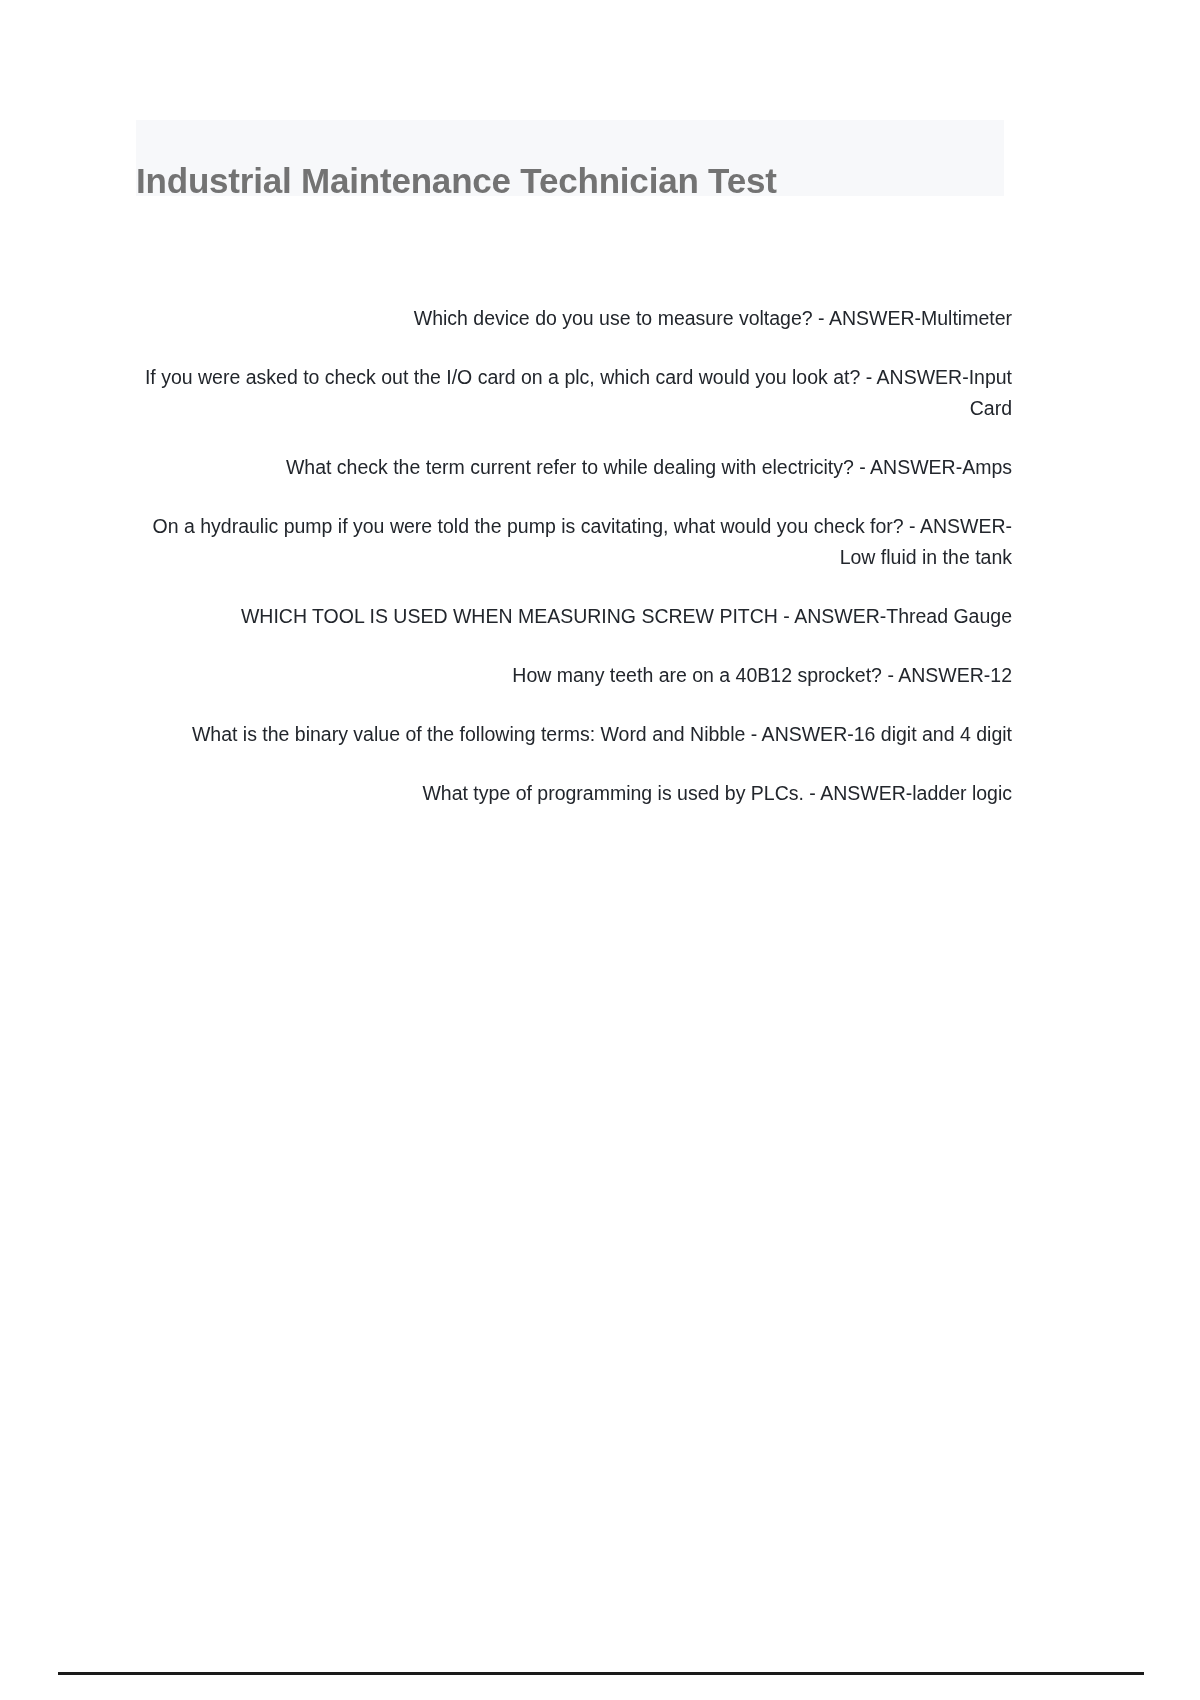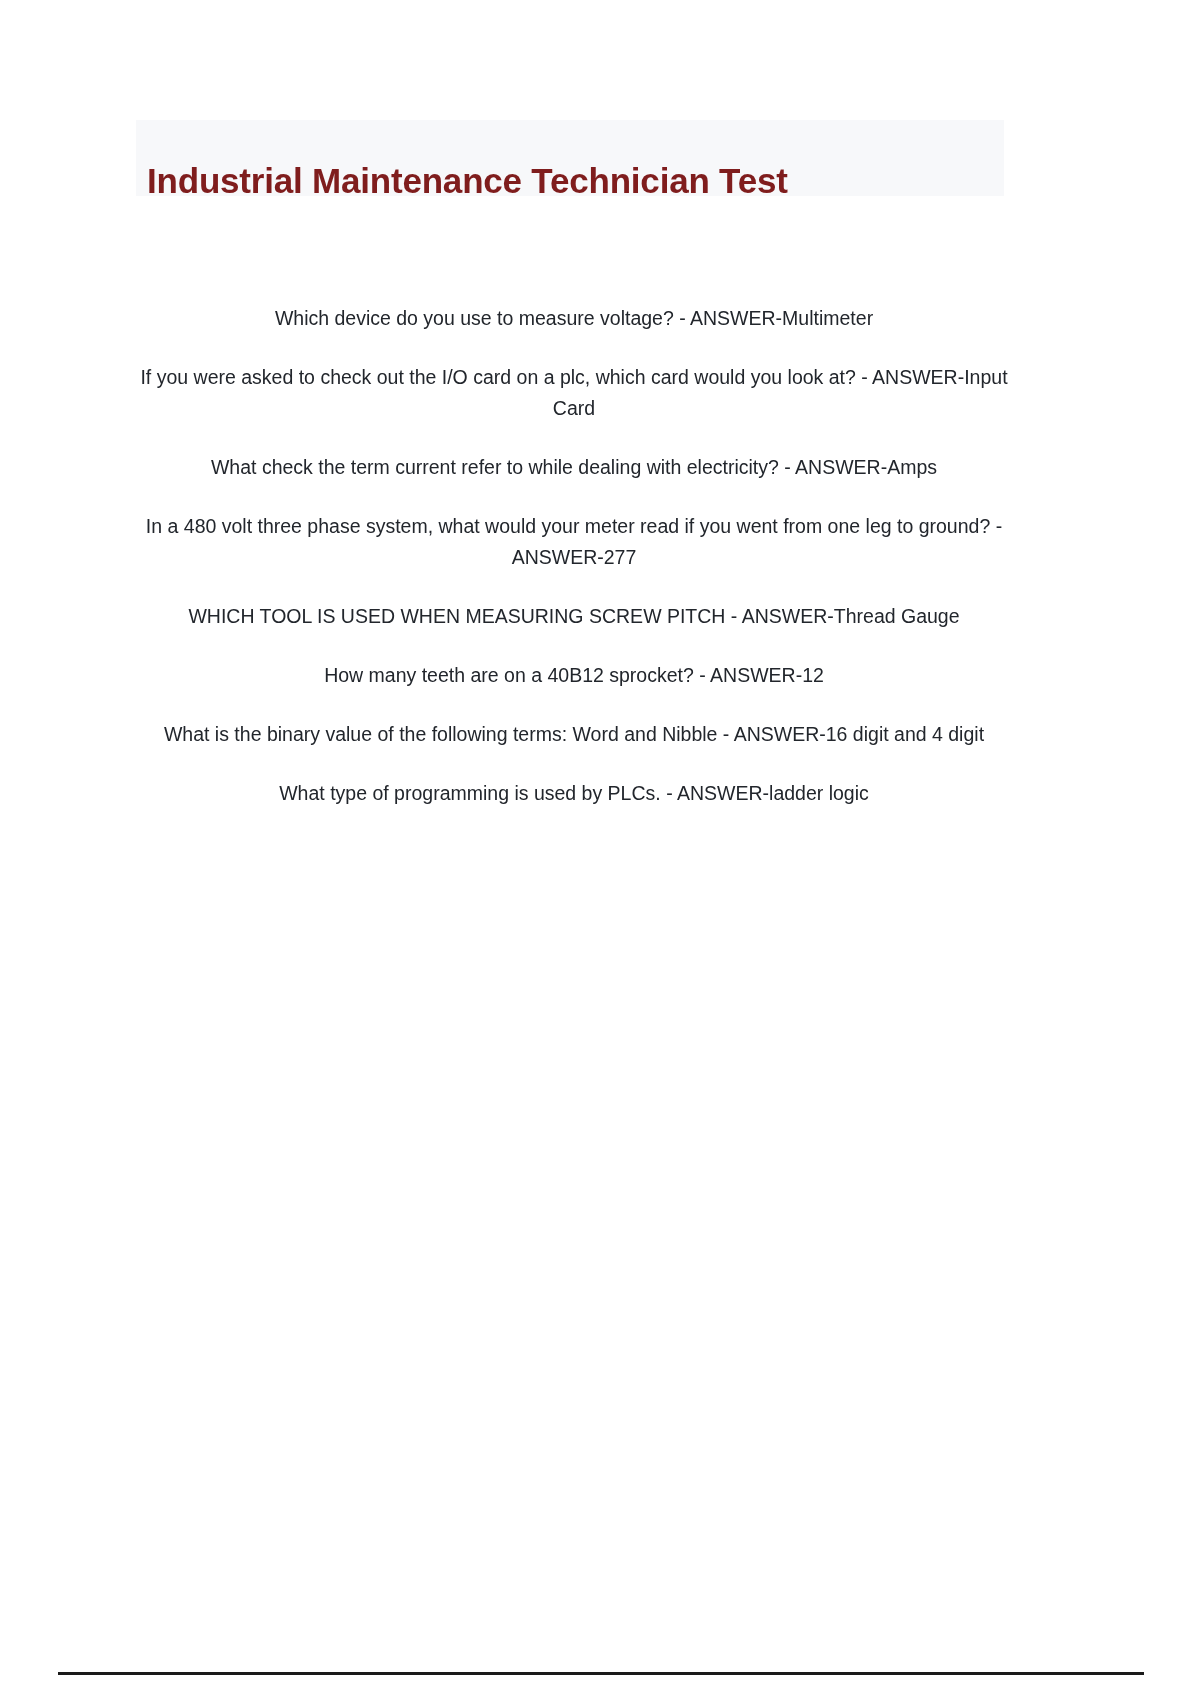--- a/index.html
+++ b/index.html
@@ -23,41 +23,41 @@
   .title-band {
     position: absolute;
     left: 136px;
     top: 120px;
     width: 868px;
     height: 76px;
     background: #f7f8fa;
   }
   .doc-title {
     position: absolute;
-    left: 147px;
+    left: 136px;
     top: 128px;
     width: 880px;
     font-size: 35px;
     font-weight: bold;
-    color: #7f1d1d;
+    color: #737373;
     letter-spacing: -0.2px;
     line-height: 60px;
   }
   .content {
     position: absolute;
     left: 136px;
     top: 283px;
     width: 876px;
   }
   .qa-item {
     font-size: 19.5px;
     line-height: 31px;
     color: #22262c;
     margin-bottom: 28px;
-    text-align: center;
+    text-align: right;
   }
   .qa-item:last-child {
     margin-bottom: 13px;
   }
   .bottom-rule {
     position: absolute;
     left: 58px;
     top: 1672px;
     width: 1086px;
     height: 3px;
@@ -69,21 +69,21 @@
 
 <div class="page">
 
   <div class="title-band"></div>
   <h1 class="doc-title">Industrial Maintenance Technician Test</h1>
 
   <div class="content">
     <p class="qa-item">Which device do you use to measure voltage? - ANSWER-Multimeter</p>
     <p class="qa-item">If you were asked to check out the I/O card on a plc, which card would you look at? - ANSWER-Input Card</p>
     <p class="qa-item">What check the term current refer to while dealing with electricity? - ANSWER-Amps</p>
-    <p class="qa-item">In a 480 volt three phase system, what would your meter read if you went from one leg to ground? - ANSWER-277</p>
+    <p class="qa-item">On a hydraulic pump if you were told the pump is cavitating, what would you check for? - ANSWER-Low fluid in the tank</p>
     <p class="qa-item">WHICH TOOL IS USED WHEN MEASURING SCREW PITCH - ANSWER-Thread Gauge</p>
     <p class="qa-item">How many teeth are on a 40B12 sprocket? - ANSWER-12</p>
     <p class="qa-item">What is the binary value of the following terms: Word and Nibble - ANSWER-16 digit and 4 digit</p>
     <p class="qa-item">What type of programming is used by PLCs. - ANSWER-ladder logic</p>
   </div>
 
   <div class="bottom-rule"></div>
 
 </div>
 

